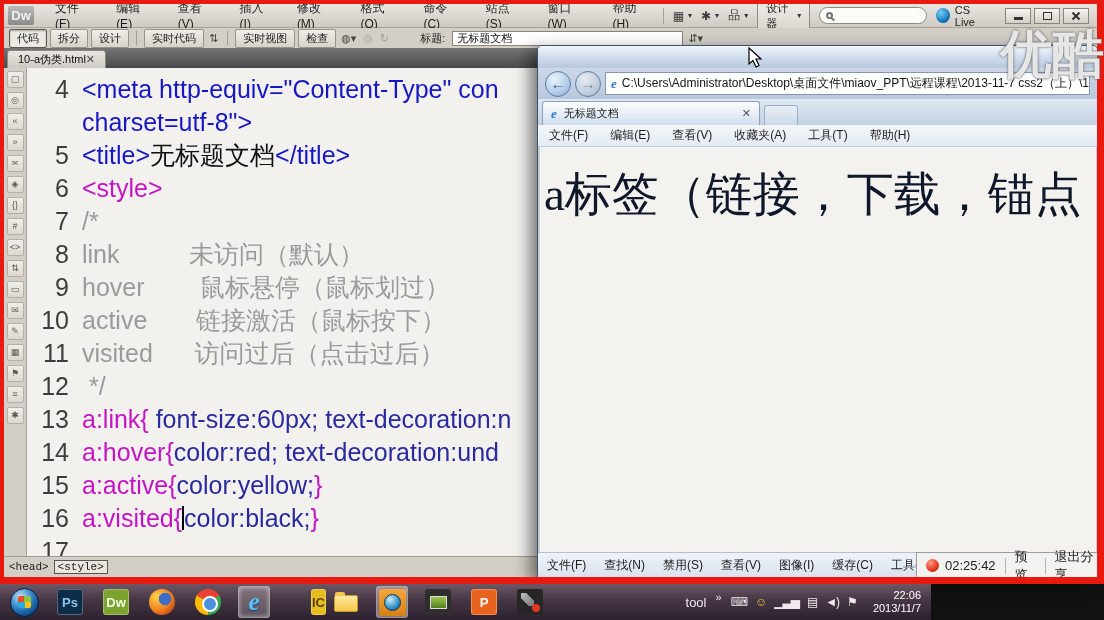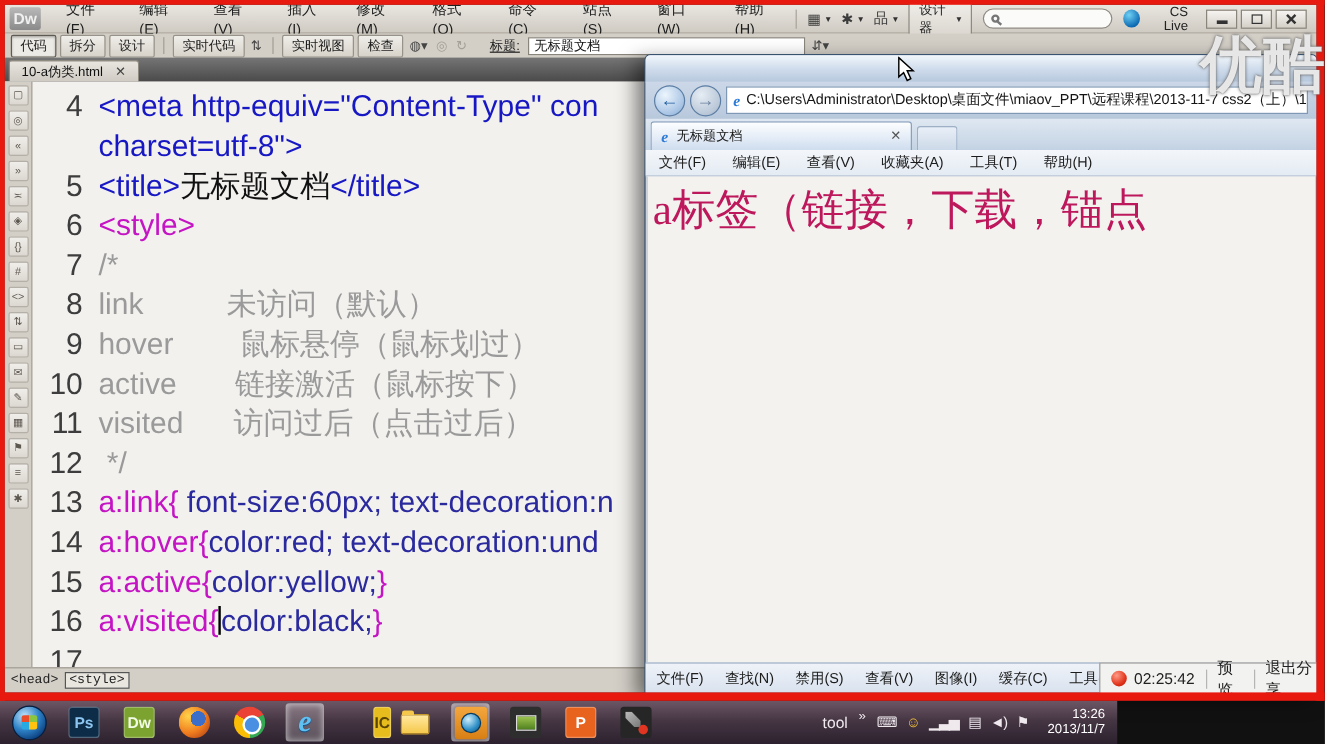--- a/index.html
+++ b/index.html
@@ -19,44 +19,44 @@
 .dwlogo { width:27px; height:19px; margin:0 9px 0 4px; background:linear-gradient(#b9b9b9,#8a8a8a); color:#f0f0f0; font-weight:bold; font-size:13px; display:flex; align-items:center; justify-content:center; border-radius:2px; }
 .menu-item { font-size:12px; color:#1c1c1c; padding:0 12px; height:100%; display:flex; align-items:center; }
 .mb-right { margin-left:auto; display:flex; align-items:center; gap:9px; padding-right:8px; }
 .mini-ico { font-size:12px; color:#3c3c3c; }
 .dd { font-size:8px; color:#333; margin-left:-5px; }
 .vsep { width:1px; height:16px; background:#a9a399; }
 .designer-btn { border:1px solid #8f8a80; background:linear-gradient(#f2f0ec,#d8d4cc); font-size:11px; padding:2px 8px; border-radius:2px; display:flex; gap:6px; align-items:center; color:#222; }
 .searchbox { width:116px; height:17px; border:1px solid #8f8a80; background:#fbfbfa; border-radius:9px; display:flex; align-items:center; padding:0 6px; gap:5px; }
 .mag { width:7px; height:7px; border:2px solid #767676; border-radius:50%; position:relative; flex:none; }
 .mag::after { content:""; position:absolute; width:5px; height:2px; background:#767676; right:-4px; bottom:-3px; transform:rotate(40deg); }
-.cslive { display:flex; align-items:center; gap:5px; font-size:11px; color:#222;text-align:right; }
+.cslive { display:flex; align-items:center; gap:5px; font-size:11px; color:#222; }
 .cslive-orb { width:15px; height:15px; border-radius:50%; background:radial-gradient(circle at 35% 30%,#6fd0f4,#0e6cb4 70%,#084e86); }
 .winbtns { display:flex; gap:3px; margin-left:6px; }
 .winbtn { width:26px; height:16px; border:1px solid #8a857b; background:linear-gradient(#f6f4f1,#d4d0c8); display:flex; align-items:center; justify-content:center; }
 .glyph-min { width:9px; height:3px; background:#333; margin-top:6px; }
 .glyph-restore { width:9px; height:8px; border:1.5px solid #333; }
 .glyph-close { position:relative; width:10px; height:10px; }
 .glyph-close::before,.glyph-close::after { content:""; position:absolute; left:4px; top:0; width:2px; height:10px; background:#333; }
 .glyph-close::before { transform:rotate(45deg); } .glyph-close::after { transform:rotate(-45deg); }
 
 .toolbar { position:absolute; left:0; top:24px; width:100%; height:20px; background:#d3cfc7; display:flex; align-items:center; gap:3px; padding-left:5px; font-size:11px; }
 .tbtn { border:1px solid #98938a; background:linear-gradient(#f0eee9,#d7d3cb); padding:1px 7px; border-radius:2px; color:#1d1d1d; }
 .tbtn.pressed { background:#eceae5; border-color:#5f5a52; box-shadow:inset 0 1px 2px rgba(0,0,0,.3); }
 .tsep { width:1px; height:14px; background:#a39e94; margin:0 4px; }
 .tico { font-size:11px; color:#444; padding:0 2px; }
 .tico.dim { color:#a6a198; }
-.title-label { margin-left:14px; color:#222;text-decoration:underline; }
+.title-label { margin-left:26px; color:#222; }
 .title-input { width:231px; height:15px; border:1px solid #8a857c; background:#fff; font-size:11px; padding:0 4px; color:#111; display:flex; align-items:center; margin-left:4px; }
 
 .browserlab { position:absolute; left:770px; top:28px; width:327px; height:18px; background:#3b3a38; color:#d8d6d2; font-size:11px; display:flex; align-items:flex-end; padding:0 0 2px 40px; z-index:2; }
 .browserlab span { border-bottom:1px solid #94928e; }
 
 .tabbar { position:absolute; left:0; top:44px; width:100%; height:20px; background:linear-gradient(#757575,#4a4a4a); display:flex; align-items:flex-end; }
-.dtab { height:18px; background:linear-gradient(#e9e6e0,#cfcbc3); border:1px solid #8f8a80; border-bottom:none; border-radius:3px 3px 0 0; display:flex; align-items:center; gap:10px; padding:0 10px; font-size:11px; color:#111; margin-left:3px; }
+.dtab { height:18px; background:linear-gradient(#e9e6e0,#cfcbc3); border:1px solid #8f8a80; border-bottom:none; border-radius:3px 3px 0 0; display:flex; align-items:center; padding:0 10px; font-size:11px; color:#111; margin-left:3px; }
 .dtab .x { color:#444; font-size:11px; }
 .dpath { position:absolute; left:302px; top:4px; font-size:11px; color:#d8d6d2; white-space:nowrap; }
 
 .main { position:absolute; left:0; top:64px; width:100%; height:488px; background:#f2f1ee; }
 .gutter-strip { position:absolute; left:0; top:0; width:23px; height:100%; background:#d3cfc7; border-right:1px solid #a7a29a; display:flex; flex-direction:column; align-items:center; padding-top:3px; gap:4px; }
 .gicon { width:17px; height:17px; border:1px solid #b5b0a7; background:linear-gradient(#f0eeea,#dcd8d1); color:#5c574f; font-size:9px; line-height:1; display:flex; align-items:center; justify-content:center; border-radius:2px; }
 .codewrap { position:absolute; left:24px; top:0; right:0; bottom:0; overflow:hidden; padding-top:5px; }
 .code-row { display:flex; height:33px; line-height:33px; font-size:25px; }
 .ln { width:54px; text-align:right; padding-right:13px; color:#3d3d3d; flex:none; font-size:25px; }
 .code-text { white-space:pre; }
@@ -76,21 +76,21 @@
 .navbtn.fwd { background:radial-gradient(circle at 35% 30%,#e6edf4,#bac8d8 70%,#9db0c6); color:#6d82a0; }
 .addrbar { flex:1; height:23px; background:#fff; border:1px solid #7f98b5; display:flex; align-items:center; padding:0 5px; gap:5px; font-size:12px; color:#141414; overflow:hidden; white-space:nowrap; }
 .e-ico { color:#2e7cd6; font-weight:bold; font-style:italic; font-size:13px; font-family:"Liberation Serif","DejaVu Serif",serif; flex:none; }
 .b-tabs { position:absolute; left:0; top:53px; width:100%; height:26px; background:linear-gradient(#dfe8f2,#c3d2e3); display:flex; align-items:flex-end; padding-left:4px; }
 .btab { width:218px; height:24px; background:linear-gradient(#fdfefe,#e2ebf6 60%,#cfddee); border:1px solid #8aa0bc; border-bottom:none; border-radius:3px 3px 0 0; display:flex; align-items:center; gap:7px; padding:0 8px; font-size:11px; color:#1a1a1a; }
 .btab .x { margin-left:auto; color:#555; font-size:11px; }
 .btab-stub { width:34px; height:20px; background:linear-gradient(#e9eff7,#ccd9e8); border:1px solid #9db0c6; border-bottom:none; border-radius:3px 3px 0 0; margin-left:4px; }
 .b-menu { position:absolute; left:0; top:79px; width:100%; height:22px; background:linear-gradient(#f3f6fa,#e4ebf3); display:flex; align-items:center; font-size:12px; color:#1a1a1a; border-bottom:1px solid #c3cfdd; }
 .b-menu .menu-item { padding:0 11px; }
 .b-content { position:absolute; left:1px; top:101px; right:1px; bottom:25px; background:#f3f2ee; overflow:hidden; border-left:1px solid #d2d0ca; }
-.link-text { font-family:"Liberation Serif","DejaVu Serif",serif; font-size:36px; color:#be185d; white-space:nowrap; padding:4px 0 0 4px; }
+.link-text { font-family:"Liberation Serif","DejaVu Serif",serif; font-size:47px; color:#0f172a; white-space:nowrap; padding:4px 0 0 4px;margin-top:12px; }
 .b-bottom { position:absolute; left:0; bottom:0; width:100%; height:25px; background:linear-gradient(#eff3f9,#d9e2ee); border-top:1px solid #b2bfd0; display:flex; align-items:center; font-size:12px; color:#1c1c1c; }
 .b-bottom .menu-item { padding:0 9px; }
 .b-bottom .menu-item:last-child { border-left:1px solid #a9b4c4; padding-left:13px; }
 
 
 .recorder { position:absolute; left:916px; top:552px; width:182px; height:27px; background:#f2f2f1; border:1px solid #9c9c9c; display:flex; align-items:center; font-size:13px; color:#222; z-index:40; }
 .rec-dot { width:13px; height:13px; border-radius:50%; background:radial-gradient(circle at 35% 30%,#ff9a86,#e2361c 60%,#a81000); margin:0 6px 0 9px; flex:none; }
 .rec-sep { width:1px; height:16px; background:#b5b5b5; margin:0 9px; }
 
 
@@ -406,18 +406,18 @@
       <span class="chev">»</span>
       <span id="tray-icons" style="display:flex;gap:8px;align-items:center">
           <span class="ticon" style="color: rgb(239, 233, 238);">⌨</span>
           <span class="ticon" style="color: rgb(242, 194, 62);">☺</span>
           <span class="ticon" style="color: rgb(239, 233, 238);">▁▃▅</span>
           <span class="ticon" style="color: rgb(239, 233, 238);">▤</span>
           <span class="ticon" style="color: rgb(239, 233, 238);">◄)</span>
           <span class="ticon" style="color: rgb(239, 233, 238);">⚑</span>
         </span>
       <span class="clock">
-        <div>13:26</div>
+        <div>22:06</div>
         <div>2013/11/7</div>
       </span>
     </div>
   </div>
 </div>
 
 </body></html>

